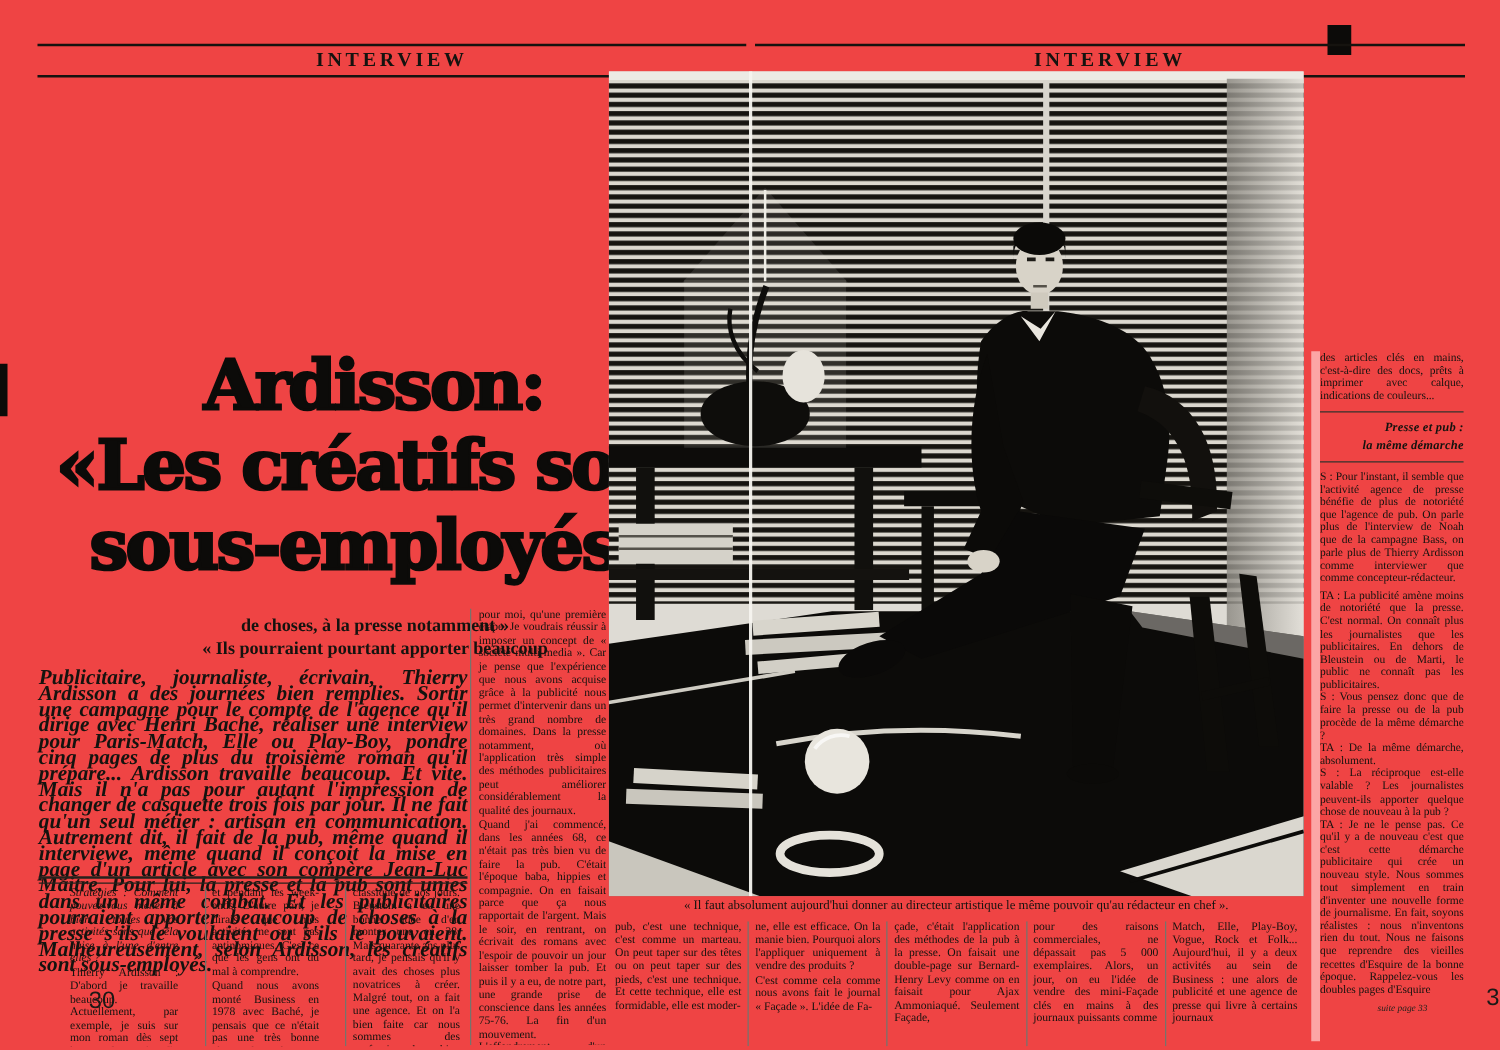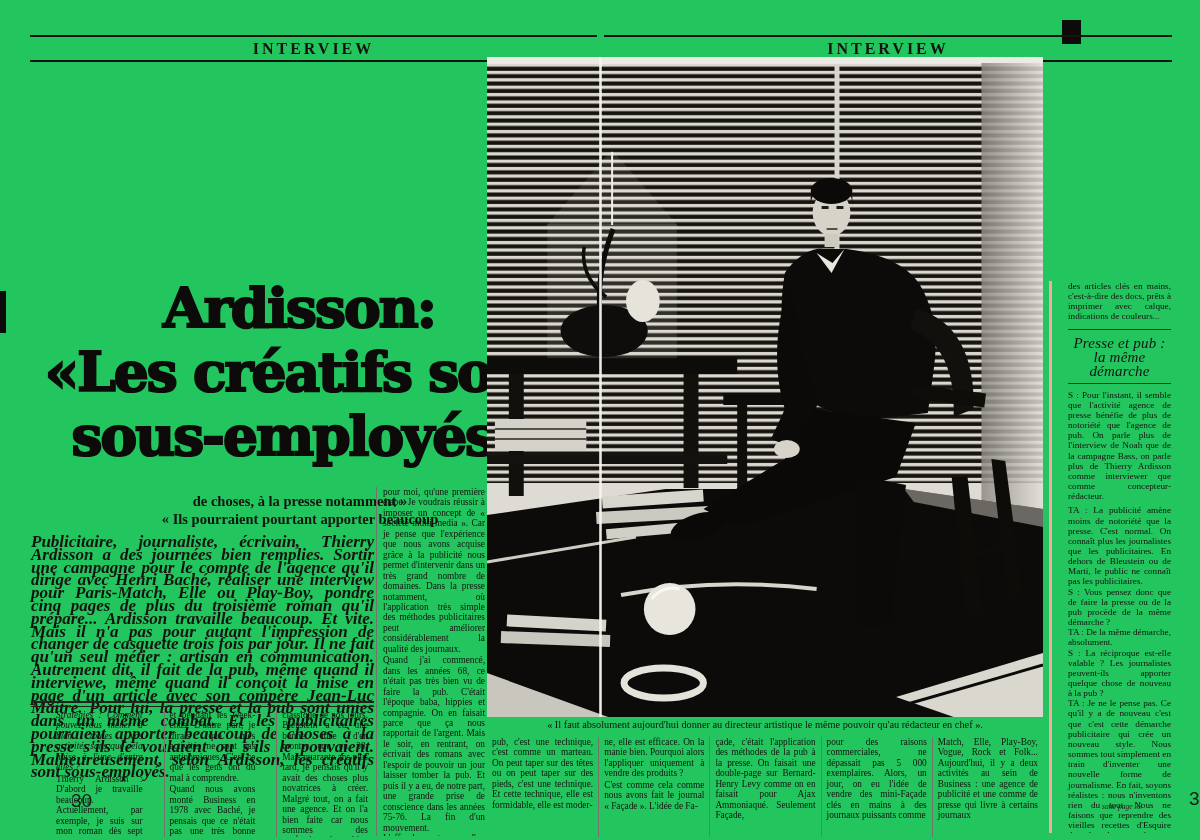--- a/index.html
+++ b/index.html
@@ -1,18 +1,18 @@
 <!DOCTYPE html>
 <html lang="fr"><head>
 <meta charset="utf-8">
 <style>
   * { margin:0; padding:0; box-sizing:border-box; }
   html,body { width:1200px; height:840px; }
   body { background:#efeeea; font-family:"Liberation Serif","DejaVu Serif",serif; color:#14130f; }
-  #spread { position:relative; width:1200px; height:840px; background:#22c55e; overflow:hidden; }
+  #spread { position:relative; width:1200px; height:840px; background:#ef4444; overflow:hidden; }
 
   .rule-header {
     position:absolute; height:27px;
     border-top:2px solid #15130f; border-bottom:2px solid #15130f;
     text-align:center; font-weight:bold; font-size:16px; letter-spacing:3px;
     line-height:24px; font-family:"Liberation Serif",serif;
   }
   #hdr-left { left:30px; top:35px; width:567px; }
   #hdr-right { left:604px; top:35px; width:568px; }
 
@@ -57,30 +57,30 @@
     position:absolute; left:487px; top:719px; width:556px; text-align:center;
     font-size:10.3px; line-height:12px;
   }
 
   #right-cols { position:absolute; left:487px; top:737px; width:556px; height:100px; display:flex; overflow:hidden; }
   #right-cols .col { width:20%; padding:0 5px; }
   #right-cols .col + .col { border-left:1px solid #76736c; }
 
   #sidebar {
     position:absolute; left:1049px; top:281px; width:122px; height:552px;
-    padding-left:16px; border-left:3px solid #fca5a5; overflow:hidden;
+    padding-left:0; border-left:7px solid #fca5a5; overflow:hidden;
     font-size:9.2px; line-height:10.15px; text-align:justify; hyphens:auto;
   }
   #sidebar p { margin:0; }
   #sidebar .gap { margin-top:4px; }
   #sidebar-subhead {
     margin:7px 0 6px 0; padding:6px 0 5px 0;
     border-top:1.5px solid #34322c; border-bottom:1.5px solid #34322c;
-    text-align:center; font-weight:normal; font-style:italic;
-    font-size:15px; line-height:14px; letter-spacing:0.2px;
+    text-align:right; font-weight:bold; font-style:italic;
+    font-size:10px; line-height:14px; letter-spacing:0.2px;
   }
   .sb-q { }
 
   .pagenum { position:absolute; font-size:19px; font-family:"Liberation Sans",sans-serif; color:#1a1916; }
   #pn-30 { left:26px; top:790px;margin-left:45px; }
   #pn-31 { left:1189px; top:788px; }
   #suite { position:absolute; left:1080px; top:802px; width:62px; text-align:right;
            font-style:italic; font-size:7.5px; color:#24221d; }
 
   .artifact { position:absolute; background:#0c0b09; }
@@ -233,21 +233,21 @@
       <p>ne, elle est efficace. On la manie bien. Pourquoi alors l'appliquer uniquement à vendre des produits ?</p>
       <p>C'est comme cela comme nous avons fait le journal « Façade ». L'idée de Fa-</p>
     </div>
     <div class="col">
       <p>çade, c'était l'application des méthodes de la pub à la presse. On faisait une double-page sur Bernard-Henry Levy comme on en faisait pour Ajax Ammoniaqué. Seulement Façade,</p>
     </div>
     <div class="col">
       <p>pour des raisons commerciales, ne dépassait pas 5 000 exemplaires. Alors, un jour, on eu l'idée de vendre des mini-Façade clés en mains à des journaux puissants comme</p>
     </div>
     <div class="col">
-      <p>Match, Elle, Play-Boy, Vogue, Rock et Folk... Aujourd'hui, il y a deux activités au sein de Business : une agence de publicité et une comme de presse qui livre à certains journaux</p>
+      <p>Match, Elle, Play-Boy, Vogue, Rock et Folk... Aujourd'hui, il y a deux activités au sein de Business : une alors de publicité et une agence de presse qui livre à certains journaux</p>
     </div>
   </div>
 
   <div id="sidebar">
     <p>des articles clés en mains, c'est-à-dire des docs, prêts à imprimer avec calque, indications de couleurs...</p>
     <div id="sidebar-subhead">
       <div>Presse et pub :</div>
       <div>la même démarche</div>
     </div>
     <p class="sb-q">S : Pour l'instant, il semble que l'activité agence de presse bénéfie de plus de notoriété que l'agence de pub. On parle plus de l'interview de Noah que de la campagne Bass, on parle plus de Thierry Ardisson comme interviewer que comme concepteur-rédacteur.</p>

